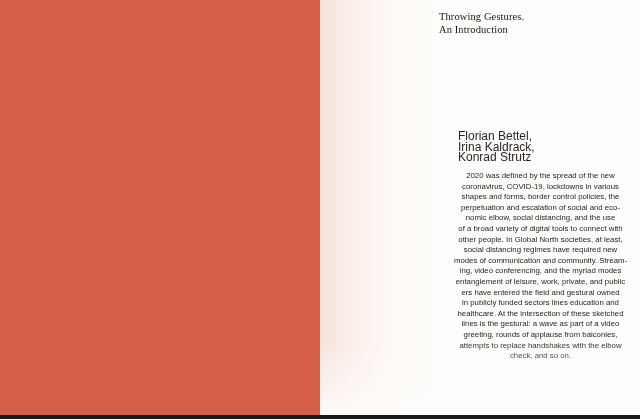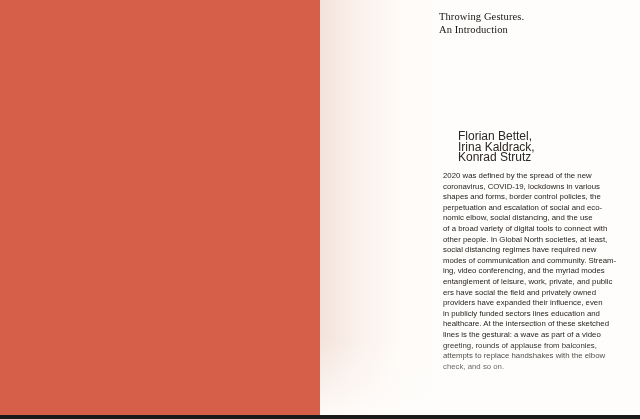--- a/index.html
+++ b/index.html
@@ -51,21 +51,21 @@
     color: #2a2725;
   }
   .body-block {
     position: absolute;
     left: 443px; top: 171px;
     width: 195px;
     font-size: 7.8px;
     line-height: 10.6px;
     color: #262320;
   }
-  .body-block .line { white-space: nowrap; }
+  .body-block .line { white-space: nowrap; text-align: center; }
   .fade-overlay {
     position: absolute;
     left: 320px; top: 338px;
     width: 320px; height: 77px;
     background: linear-gradient(to bottom,
       rgba(255,253,251,0) 0%,
       rgba(255,253,251,0.45) 55%,
       rgba(255,253,251,0.88) 100%);
     pointer-events: none;
   }
@@ -95,22 +95,21 @@
     <div class="line">coronavirus, COVID-19, lockdowns in various</div>
     <div class="line">shapes and forms, border control policies, the</div>
     <div class="line">perpetuation and escalation of social and eco-</div>
     <div class="line">nomic elbow, social distancing, and the use</div>
     <div class="line">of a broad variety of digital tools to connect with</div>
     <div class="line">other people. In Global North societies, at least,</div>
     <div class="line">social distancing regimes have required new</div>
     <div class="line">modes of communication and community. Stream-</div>
     <div class="line">ing, video conferencing, and the myriad modes</div>
     <div class="line">entanglement of leisure, work, private, and public</div>
-    <div class="line">ers have social the field and privately owned</div>
-    <div class="line">providers have expanded their influence, even</div>
+    <div class="line">ers have entered the field and gestural owned</div>
     <div class="line">in publicly funded sectors lines education and</div>
     <div class="line">healthcare. At the intersection of these sketched</div>
     <div class="line">lines is the gestural: a wave as part of a video</div>
     <div class="line">greeting, rounds of applause from balconies,</div>
     <div class="line">attempts to replace handshakes with the elbow</div>
     <div class="line">check, and so on.</div>
   </div>
 
   <div class="fade-overlay"></div>
 

